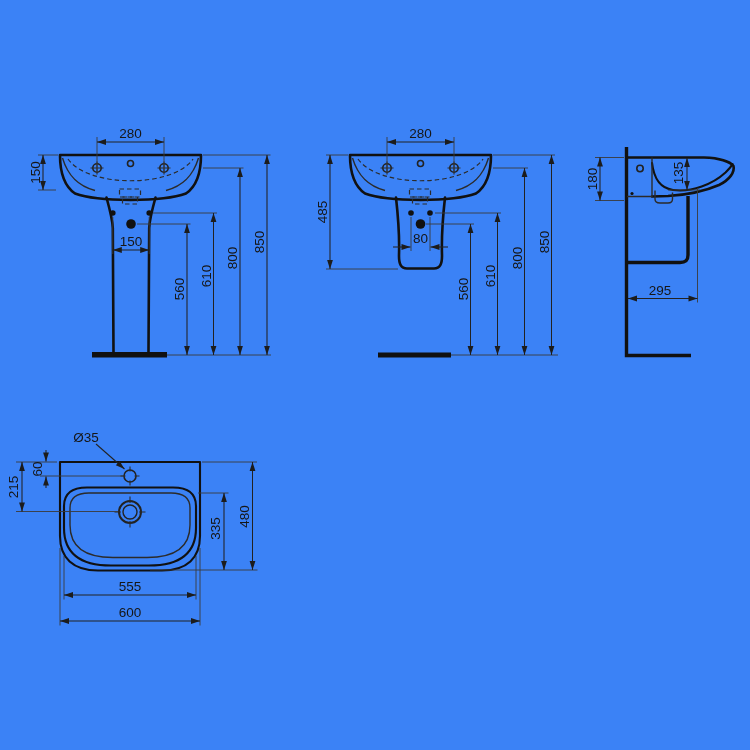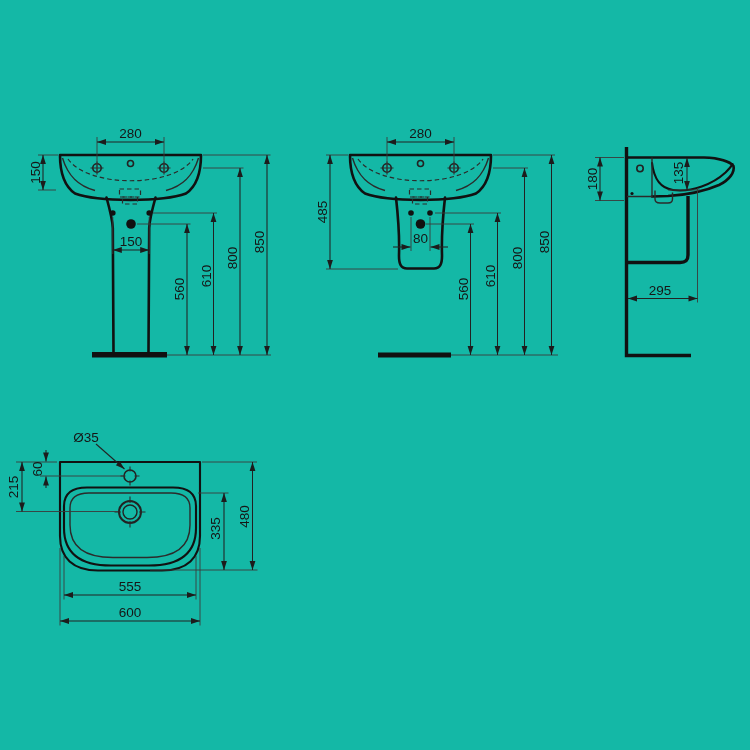--- a/index.html
+++ b/index.html
@@ -1,16 +1,16 @@
 <!DOCTYPE html>
 <html><head>
 <meta charset="utf-8">
 <style>
   html,body { margin:0; padding:0; background:#ffffff; }
-  .frame { width:750px; height:750px; background:#14b8a6; position:relative; overflow:hidden; }
+  .frame { width:750px; height:750px; background:#3b82f6; position:relative; overflow:hidden; }
   svg { display:block; }
   .dim-text { font-family:"Liberation Sans", sans-serif; font-size:13.5px; fill:#161616; }
   .thick  { stroke:#111; stroke-width:2.6; fill:none; stroke-linejoin:round; stroke-linecap:round; }
   .thick2 { stroke:#111; stroke-width:2.1; fill:none; stroke-linejoin:round; stroke-linecap:round; }
   .wall   { stroke:#111; stroke-width:3.4; fill:none; stroke-linejoin:miter; }
   .thin   { stroke:#2b2b2b; stroke-width:1.4; fill:none; }
   .xthin  { stroke:#2b2b2b; stroke-width:1.1; fill:none; }
   .dash   { stroke:#2b2b2b; stroke-width:1.2; fill:none; stroke-dasharray:4.5 3; }
   .ext    { stroke:#3a3a3a; stroke-width:0.9; fill:none; }
   .dimln  { stroke:#222; stroke-width:1.05; fill:none; }

